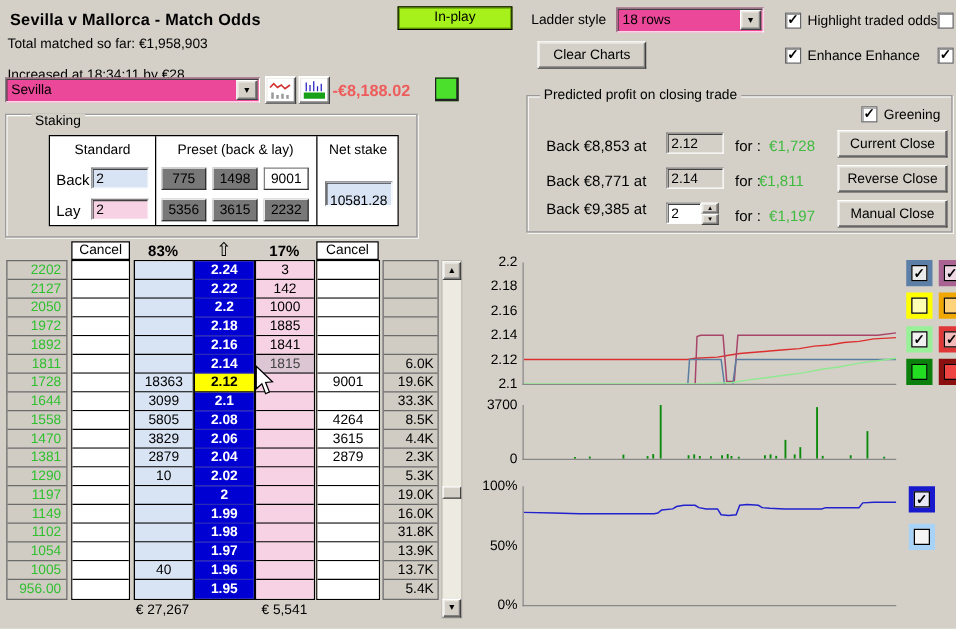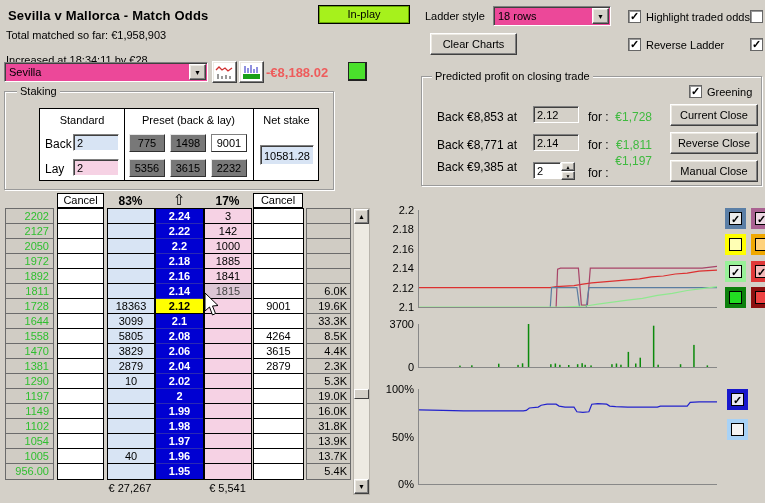--- a/index.html
+++ b/index.html
@@ -83,21 +83,21 @@
     <span class="dd-btn raised win-btn">▼</span>
   </div>
   <div class="abs raised win-btn" style="left:430px; top:33px; width:87px; height:22px;">Clear Charts</div>
   <div class="abs cbrow" style="left:628px; top:10px;">
     <span class="cb">✓</span>
     <span>Highlight traded odds</span>
   </div>
   <span class="cb off abs" style="left:750px; top:10px;">✓</span>
   <div class="abs cbrow" style="left:628px; top:38px;">
     <span class="cb">✓</span>
-    <span>Reverse Ladder</span>
+    <span>Enhance Enhance</span>
   </div>
   <span class="cb abs" style="left:750px; top:38px;">✓</span>
 
   <div class="abs dd-field" style="left:4px; top:62px; width:204px; height:20px;">
     <span class="dd-text">Sevilla</span>
     <span class="dd-btn raised win-btn">▼</span>
   </div>
   <div class="abs raised win-btn" style="left:212px; top:61px; width:25px; height:22px; background:#fff;">
     <svg width="19" height="16">
       <polyline points="1,6 4,3 7,6 10,4 13,7 17,4" fill="none" stroke="#d03030" stroke-width="1.3"></polyline>
@@ -114,69 +114,69 @@
         <line x1="9" y1="9" x2="9" y2="1" stroke="#2020c0"></line>
         <line x1="12" y1="9" x2="12" y2="5" stroke="#2020c0"></line>
         <line x1="15" y1="9" x2="15" y2="3" stroke="#2020c0"></line>
       <rect x="1" y="10" width="17" height="5" fill="#18a018"></rect>
     </svg>
   </div>
   <div class="abs" style="left: 266px; top: 65px; font-size: 13px; font-weight: bold; color: rgb(238, 92, 92);">-€8,188.02</div>
   <div class="abs" style="left: 348px; top: 62px; width: 19px; height: 19px; border-width: 1px 2px 2px 1px; border-style: solid; border-color: rgb(34, 34, 34); border-image: initial; background: rgb(74, 224, 44);"></div>
 
   <div class="abs grp" style="left:4px; top:91px; width:330px; height:99px;">
-    <span class="grp-label" style="left:12px;">Staking</span>
+    <span class="grp-label" style="left:20px;margin-top:6px;">Staking</span>
   </div>
   <div class="abs stk-table" style="left:39px; top:108px; width:280px; height:73px;">
     <div class="stk-div" style="left:84px;"></div>
     <div class="stk-div" style="left:213px;"></div>
     <div class="stk-head" style="left:0; top:5px; width:84px;">Standard</div>
     <div class="stk-head" style="left:84px; top:5px; width:129px;">Preset (back &amp; lay)</div>
     <div class="stk-head" style="left:213px; top:5px; width:67px;">Net stake</div>
     <div class="pred-label" style="left:5px; top:28px;">Back</div>
     <div class="mini-input" style="left:33px; top:25px; width:46px; background:#d8e4f4;">2</div>
     <div class="pred-label" style="left:5px; top:53px;">Lay</div>
     <div class="mini-input" style="left:33px; top:50px; width:46px; background:#f6d2e4;">2</div>
     <div id="preset-buttons">
         <div class="preset-btn" style="left: 89px; top: 25px;">775</div>
         <div class="preset-btn" style="left: 130px; top: 25px;">1498</div>
         <div class="preset-btn active" style="left: 171px; top: 25px;">9001</div>
         <div class="preset-btn" style="left: 89px; top: 50px;">5356</div>
         <div class="preset-btn" style="left: 130px; top: 50px;">3615</div>
         <div class="preset-btn" style="left: 171px; top: 50px;">2232</div>
       </div>
-    <div class="mini-input" style="left:220px; top:36px; width:54px; height:20px; background:#d8e4f4; padding-top:4px;">10581.28</div>
+    <div class="mini-input" style="left:220px; top:36px; width:54px; height:20px; background:#d8e4f4; padding-top:9px;">10581.28</div>
   </div>
 
   <div class="abs grp" style="left:421px; top:76px; width:341px; height:110px;">
     <span class="grp-label" style="left:10px;">Predicted profit on closing trade</span>
   </div>
   <div class="abs cbrow" style="left:689px; top:85px;">
     <span class="cb">✓</span>
     <span>Greening</span>
   </div>
   <div id="predicted-rows">
       <div class="abs pred-label" style="left: 437px; top: 110px;">Back  €8,853  at</div>
       <div class="abs mini-input" style="left: 533px; top: 106px; width: 46px; background: rgb(212, 208, 200);">2.12</div>
       <div class="abs pred-label" style="left: 588px; top: 110px;">for :</div>
       <div class="abs pred-label profit" style="left: 608px; top: 110px; width: 44px; text-align: right;">€1,728</div>
       <div class="abs raised win-btn" style="left: 670px; top: 104px; width: 88px; height: 22px;">Current Close</div>
       <div class="abs pred-label" style="left: 437px; top: 138px;">Back  €8,771  at</div>
       <div class="abs mini-input" style="left: 533px; top: 134px; width: 46px; background: rgb(212, 208, 200);">2.14</div>
       <div class="abs pred-label" style="left: 588px; top: 138px;">for :</div>
-      <div class="abs pred-label profit" style="left: 612px; top: 138px; width: 44px; text-align: center;">€1,811</div>
+      <div class="abs pred-label profit" style="left: 599px; top: 138px; width: 44px; text-align: right;">€1,811</div>
       <div class="abs raised win-btn" style="left: 670px; top: 132px; width: 88px; height: 22px;">Reverse Close</div>
       <div class="abs pred-label" style="left: 437px; top: 160px;">Back  €9,385  at</div>
       <div class="abs mini-input" style="left: 533px; top: 162px; width: 28px; background: rgb(255, 255, 255);">2</div>
       <div class="abs spin" style="left: 561px; top: 162px;">
         <div class="raised win-btn">▲</div>
         <div class="raised win-btn">▼</div>
       </div>
       <div class="abs pred-label" style="left: 588px; top: 166px;">for :</div>
-      <div class="abs pred-label profit" style="left: 608px; top: 154px; width: 44px; text-align: right;">€1,197</div>
+      <div class="abs pred-label profit" style="left: 608px; top: 166px; width: 44px; text-align: right;">€1,197</div>
       <div class="abs raised win-btn" style="left: 670px; top: 160px; width: 88px; height: 22px;">Manual Close</div>
     </div>
 
   <div class="abs cancel-btn" style="left:57px; top:193px; width:47px;">Cancel</div>
   <div class="abs hdr-bold" style="left:107px; top:194px; width:47px;">83%</div>
   <div class="abs hdr-bold" style="left:155px; top:191px; width:48px; font-size:15px; font-weight:normal;">⇧</div>
   <div class="abs hdr-bold" style="left:204px; top:194px; width:47px;">17%</div>
   <div class="abs cancel-btn" style="left:253px; top:193px; width:50px;">Cancel</div>
 
   <div id="ladder">

